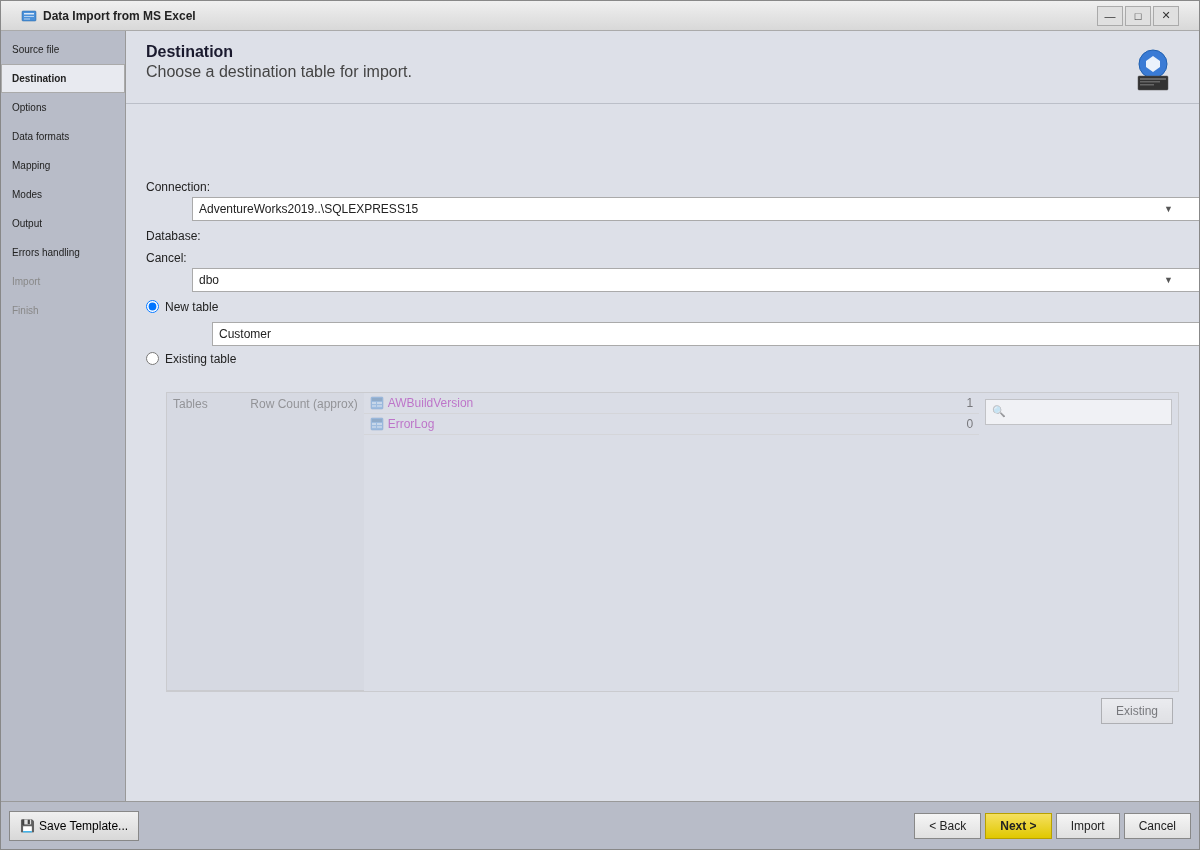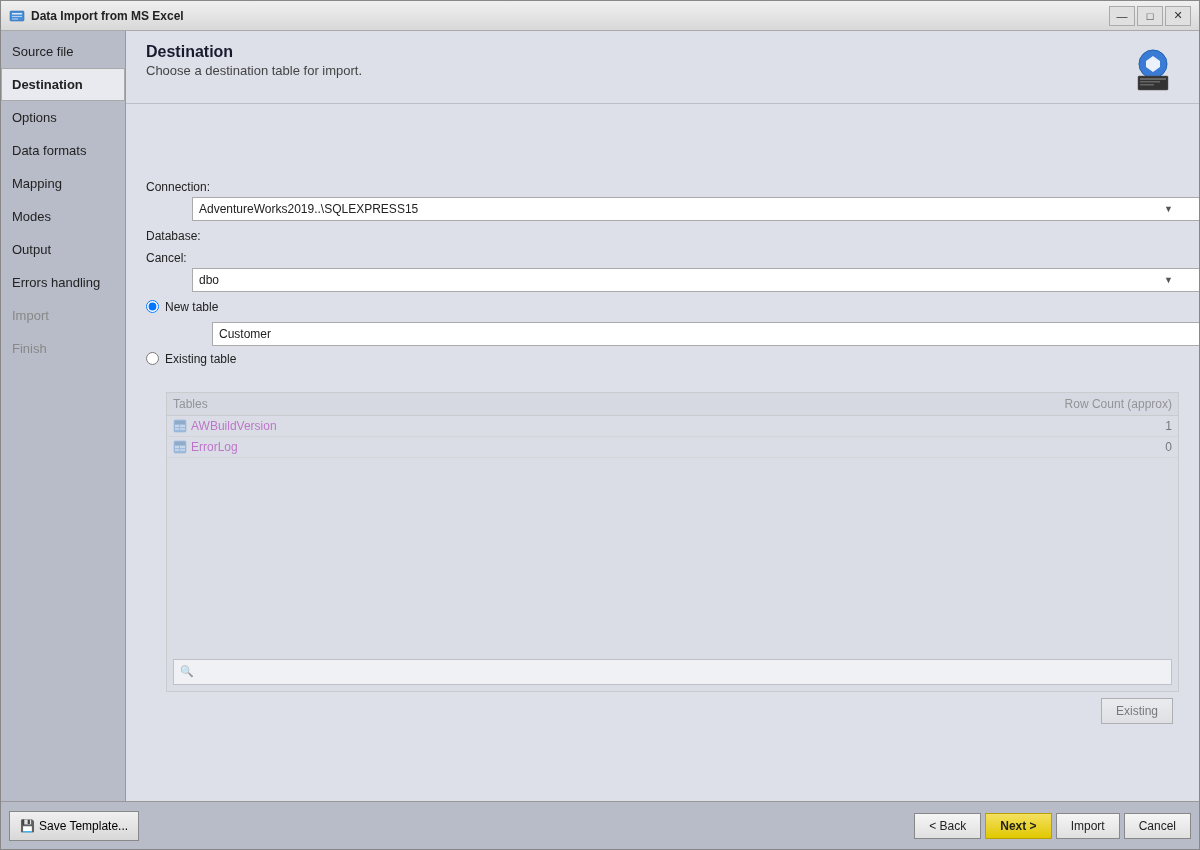--- a/index.html
+++ b/index.html
@@ -17,21 +17,21 @@
       background: #eceef2;
       border: 1px solid #888;
       display: flex;
       flex-direction: column;
     }
     .title-bar {
       background: linear-gradient(to bottom, #f0f0f0, #d8d8d8);
       height: 30px;
       display: flex;
       align-items: center;
-      padding: 0 8px;
+      padding: 0 20px;
       border-bottom: 1px solid #aaa;
       flex-shrink: 0;
     }
     .title-bar-icon {
       width: 16px;
       height: 16px;
       margin-right: 6px;
       display: flex;
       align-items: center;
       justify-content: center;
@@ -67,21 +67,21 @@
       width: 125px;
       background: #b8bcc8;
       border-right: 1px solid #999;
       display: flex;
       flex-direction: column;
       padding-top: 4px;
       flex-shrink: 0;
     }
     .sidebar-item {
       padding: 8px 10px;
-      font-size: 13px;
+      font-size: 10px;
       color: #222;
       cursor: pointer;
       border: 1px solid transparent;
     }
     .sidebar-item.active {
       background: #e8eaf0;
       border: 1px solid #aaa;
       font-weight: 600;
     }
     .sidebar-item.disabled {
@@ -105,21 +105,21 @@
       border-bottom: 1px solid #bbbfc8;
       flex-shrink: 0;
     }
     .main-header-title {
       font-size: 16px;
       font-weight: 700;
       color: #1a1a2e;
       margin-bottom: 2px;
     }
     .main-header-sub {
-      font-size: 13px;
+      font-size: 16px;
       color: #444;
     }
     .header-logo {
       width: 52px;
       height: 52px;
       display: flex;
       align-items: center;
       justify-content: center;
     }
     .form-area {
@@ -202,21 +202,21 @@
       margin-top: 2px;
       border-radius: 6px;
     }
     .table-section {
       margin-left: 20px;
       border: 1px solid #bbb;
       background: #d8dbe4;
       flex: 1;
       min-height: 300px;
       display: flex;
-      flex-direction: column;
+      flex-direction: row;
       margin-top: 20px;
     }
     .table-header {
       display: flex;
       background: #d0d3dc;
       border-bottom: 1px solid #bbb;
       padding: 4px 6px;
     }
     .table-header-cell {
       font-size: 12px;

